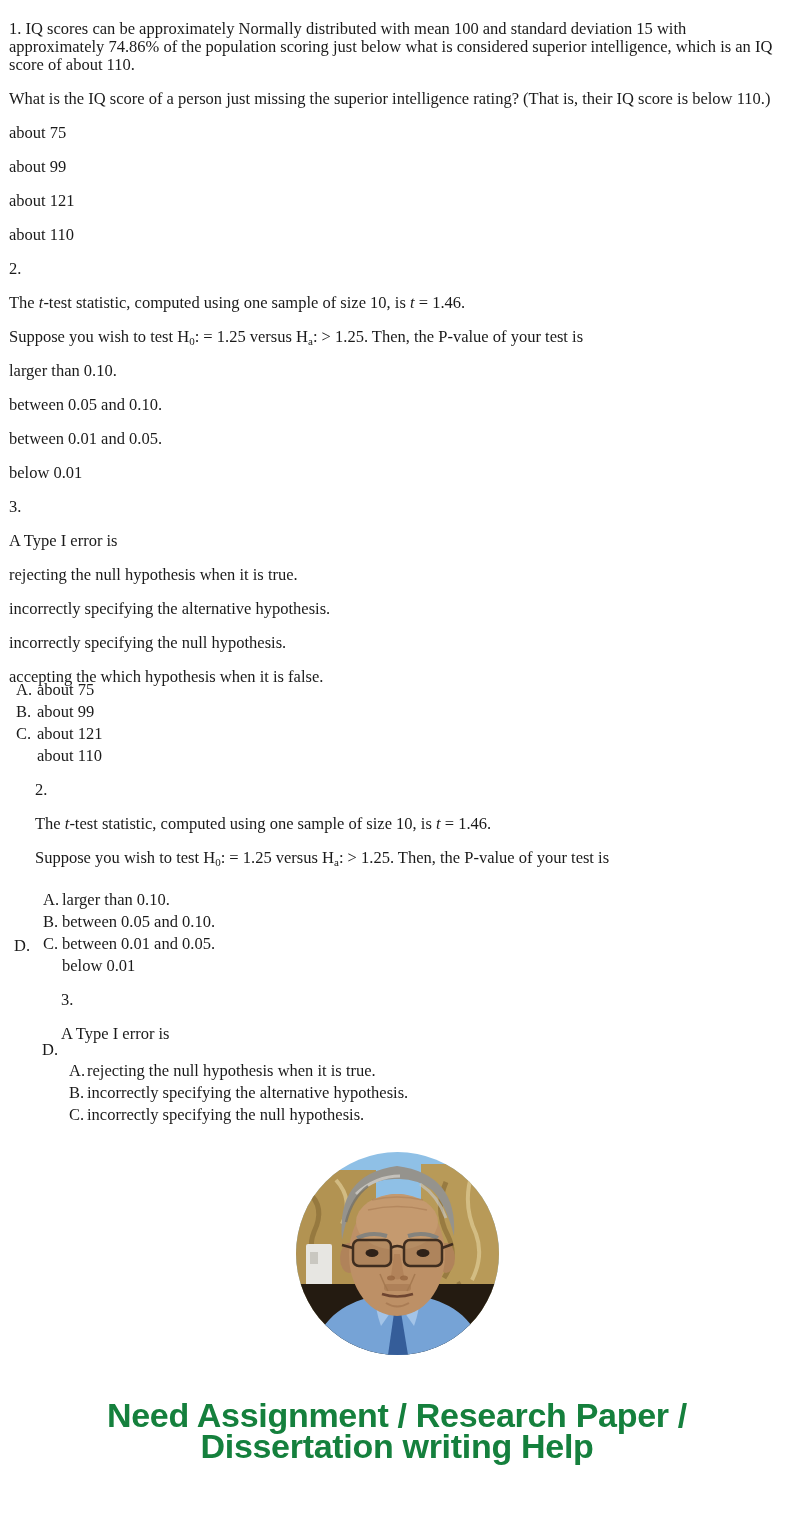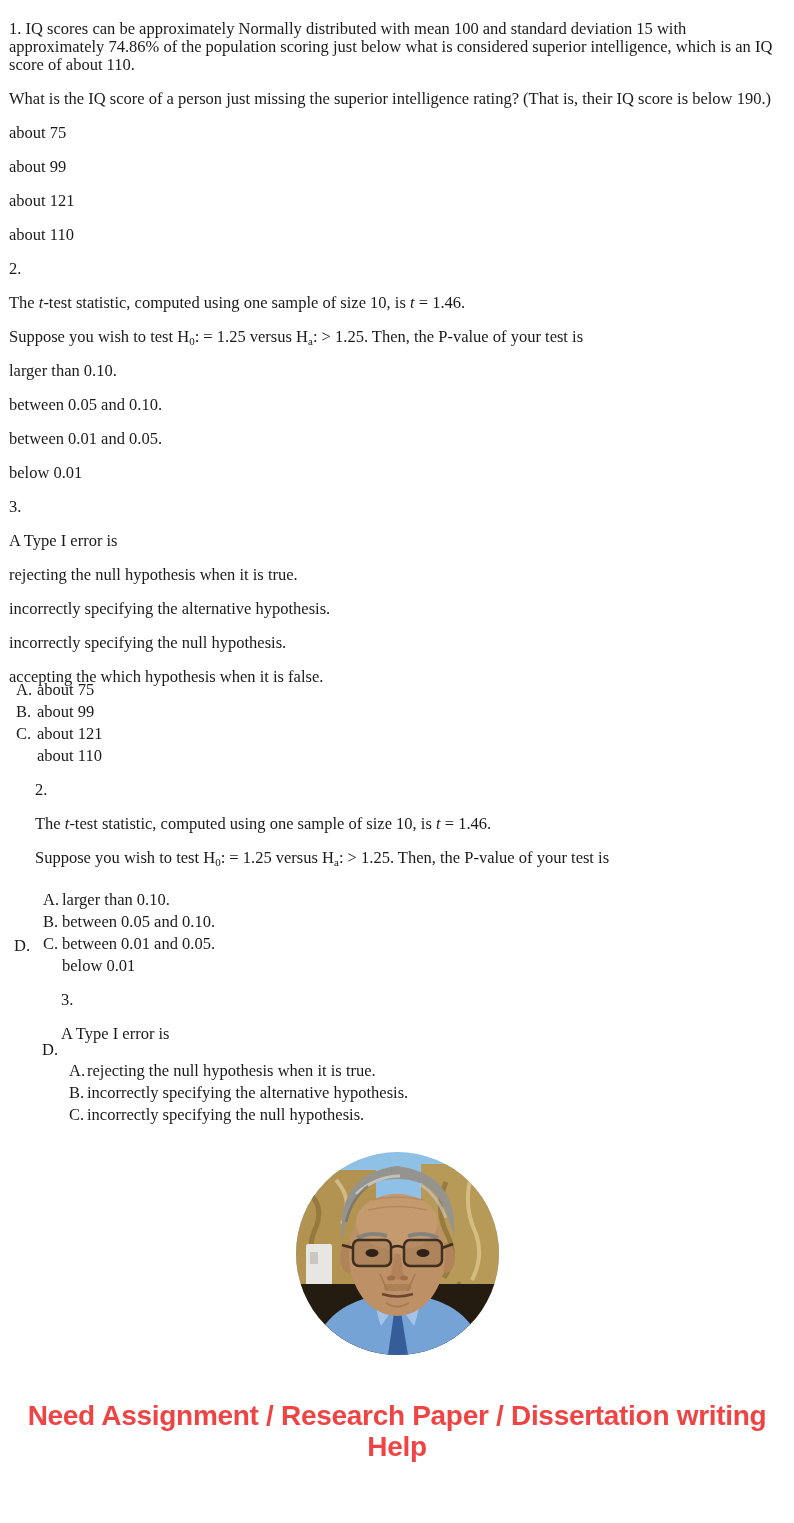--- a/index.html
+++ b/index.html
@@ -34,29 +34,29 @@
 
   .it{font-style:italic;}
   sub{font-size:11px;line-height:0;vertical-align:-3px;}
 
   
   #avatar{position:absolute;left:296px;top:1152px;width:203px;height:203px;}
 
   
   #footer{position:absolute;left:0;top:1400px;width:794px;text-align:center;
           font-family:"Liberation Sans",sans-serif;font-weight:bold;
-          font-size:28px;line-height:31px;color:#ef4444;letter-spacing:-0.3px;}
+          font-size:34px;line-height:31px;color:#15803d;letter-spacing:-0.3px;}
   #footer .fline{margin:0 auto;width:772px;}
 </style>
 </head>
 <body>
 
 <div id="questions">
   <p>1. IQ scores can be approximately Normally distributed with mean 100 and standard deviation 15 with approximately 74.86% of the population scoring just below what is considered superior intelligence, which is an IQ score of about 110.</p>
-  <p>What is the IQ score of a person just missing the superior intelligence rating? (That is, their IQ score is below 190.)</p>
+  <p>What is the IQ score of a person just missing the superior intelligence rating? (That is, their IQ score is below 110.)</p>
   <p>about 75</p>
   <p>about 99</p>
   <p>about 121</p>
   <p>about 110</p>
 
   <p>2.</p>
   <p><span>The </span><span class="it">t</span><span>-test statistic, computed using one sample of size 10, is </span><span class="it">t</span><span> = 1.46.</span></p>
   <p><span>Suppose you wish to test H</span><sub>0</sub><span>: = 1.25 versus H</span><sub>a</sub><span>: &gt; 1.25. Then, the P-value of your test is</span></p>
   <p>larger than 0.10.</p>
   <p>between 0.05 and 0.10.</p>

